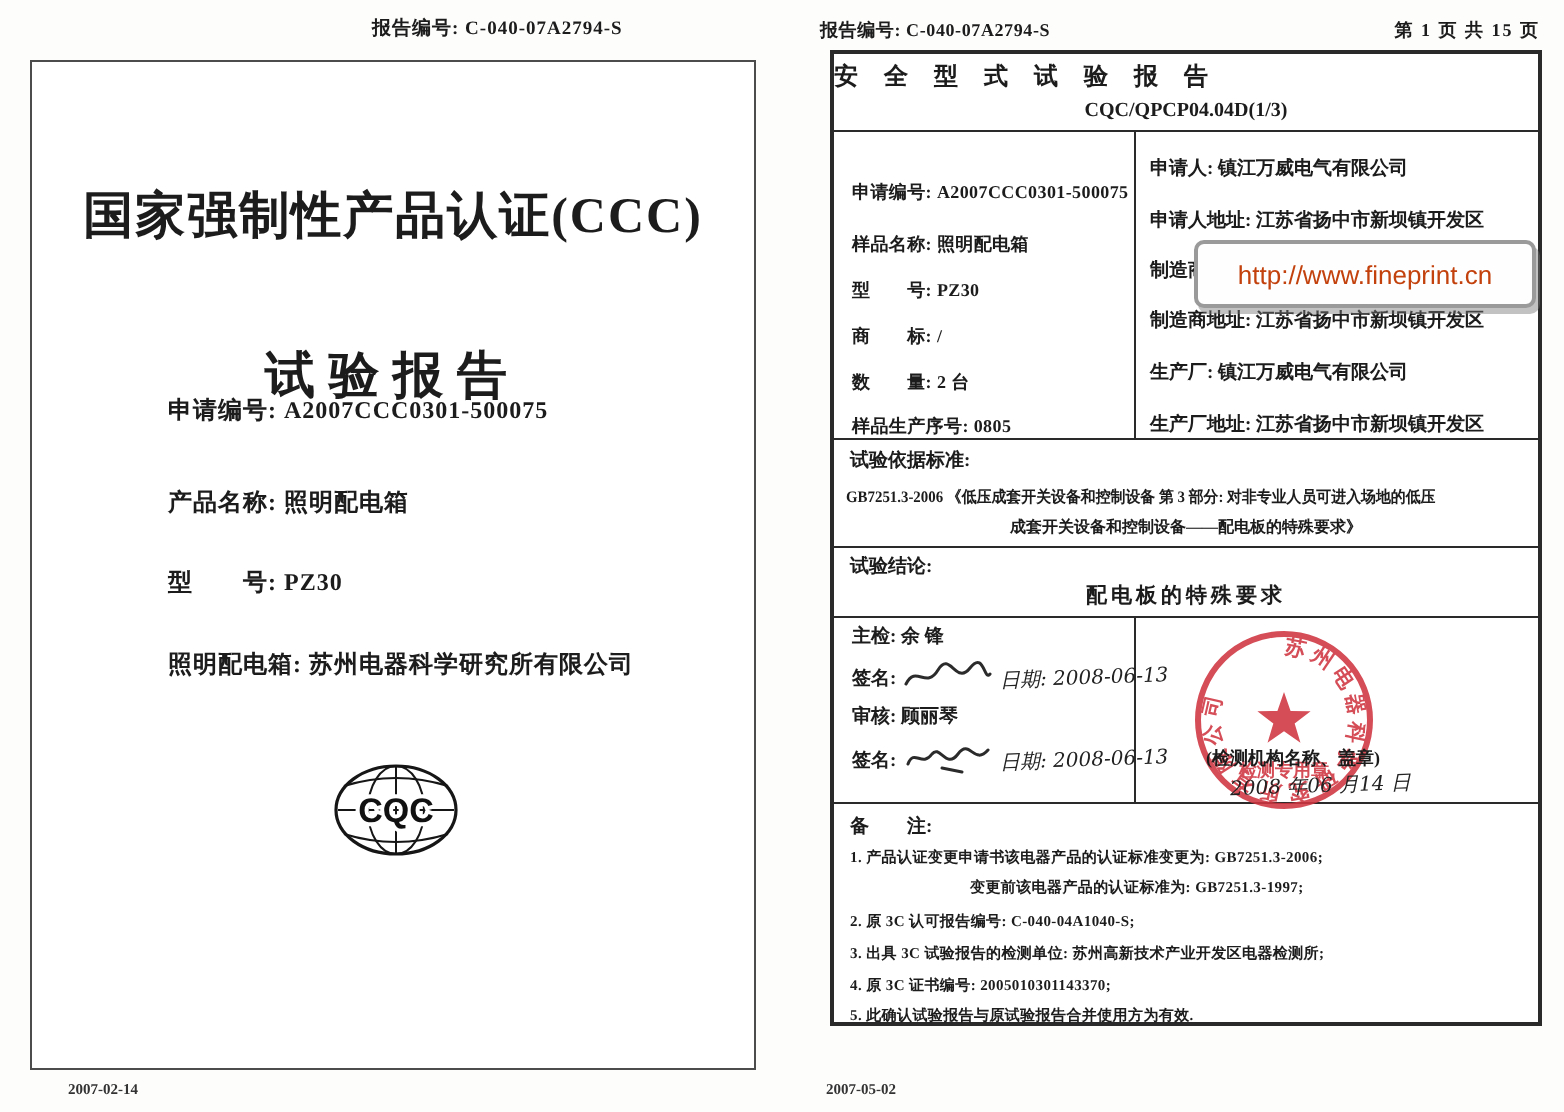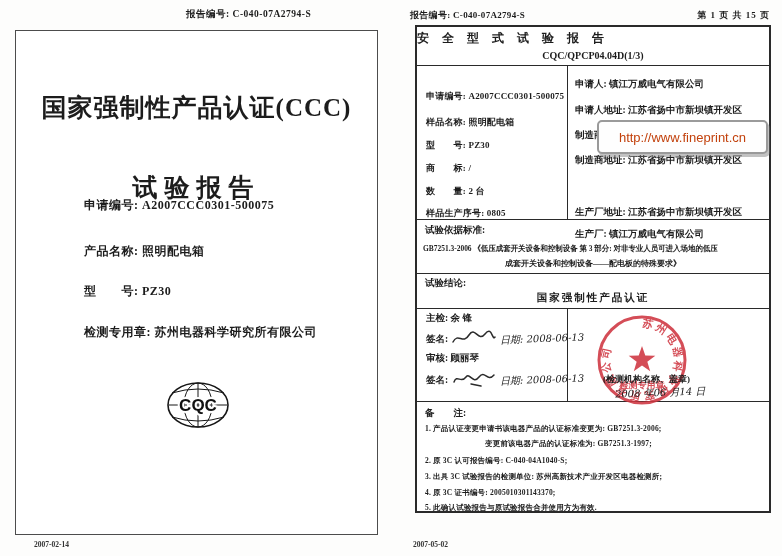--- a/index.html
+++ b/index.html
@@ -32,21 +32,21 @@
 
   
   #rt{left:415px;top:25px;width:352px;height:484px;border:2px solid #2a2a2a;background:#fff;}
   .hline{position:absolute;left:0;width:100%;height:0;border-top:1.5px solid #2a2a2a;}
   .vline{position:absolute;width:0;border-left:1.5px solid #2a2a2a;}
   #rt-title{left:0;top:3px;width:100%;text-align:left;font-size:12px;letter-spacing:5px;}
   #rt-doccode{left:0;top:23px;width:100%;text-align:center;font-size:10px;}
   .samp{left:9px;font-size:9px;letter-spacing:.2px;}
   #sm0{top:63px;} #sm1{top:89px;} #sm2{top:112px;} #sm3{top:135px;} #sm4{top:158px;} #sm5{top:180px;}
   .party{left:158px;font-size:9.5px;}
-  #pt0{top:51px;} #pt1{top:77px;} #pt2{top:102px;} #pt3{top:127px;} #pt4{top:153px;margin-top:48px;} #pt5{top:179px;}
+  #pt0{top:51px;} #pt1{top:77px;} #pt2{top:102px;} #pt3{top:127px;} #pt4{top:153px;} #pt5{top:179px;}
   #std-label{left:8px;top:197px;font-size:9.5px;}
   #std-l1{left:6px;top:216px;font-size:8px;transform:scaleX(.93);transform-origin:left;}
   #std-l2{left:0;top:231px;width:100%;text-align:center;font-size:8px;}
   #ccl-label{left:8px;top:250px;font-size:9.5px;}
   #ccl-value{left:0;top:264px;width:100%;text-align:center;font-size:10.5px;letter-spacing:2px;}
   .sig{left:9px;font-size:9.5px;display:flex;align-items:flex-end;gap:3px;}
   #sg0{top:285px;} #sg1{top:303px;} #sg2{top:325px;} #sg3{top:344px;}
   .hand{font-style:italic;font-family:"DejaVu Serif",serif;font-size:10px;transform:rotate(-2deg);color:#222;}
   #stamp{left:178px;top:286px;z-index:3;opacity:.88;}
   #stamp-note{left:186px;top:346px;font-size:9px;z-index:4;}
@@ -70,21 +70,21 @@
 
 <div class="abs b nowrap" id="lp-report-no">报告编号: C-040-07A2794-S</div>
 
 <div class="abs" id="lp-box">
   <div class="abs b nowrap" id="lp-title1">国家强制性产品认证(CCC)</div>
   <div class="abs b nowrap" id="lp-title2">试验报告</div>
 
   <div class="abs b nowrap lp-field" id="lp-f0">申请编号: A2007CCC0301-500075</div>
   <div class="abs b nowrap lp-field" id="lp-f1">产品名称: 照明配电箱</div>
   <div class="abs b nowrap lp-field" id="lp-f2">型　　号: PZ30</div>
-  <div class="abs b nowrap lp-field" id="lp-f3">检测专用章: 苏州电器科学研究所有限公司</div>
+  <div class="abs b nowrap lp-field" id="lp-f3">照明配电箱: 苏州电器科学研究所有限公司</div>
 
   <svg class="abs" id="lp-logo" width="64" height="48" viewBox="0 0 64 48">
     <ellipse cx="32" cy="24" rx="30" ry="22" fill="none" stroke="#161616" stroke-width="1.6"></ellipse>
     <ellipse cx="32" cy="24" rx="14" ry="22" fill="none" stroke="#161616" stroke-width="1"></ellipse>
     <line x1="32" y1="2" x2="32" y2="46" stroke="#161616" stroke-width="1"></line>
     <path d="M6,12 Q32,4 58,12" fill="none" stroke="#161616" stroke-width="1"></path>
     <path d="M3,24 L61,24" fill="none" stroke="#161616" stroke-width="1"></path>
     <path d="M6,36 Q32,44 58,36" fill="none" stroke="#161616" stroke-width="1"></path>
     <text x="32" y="30" text-anchor="middle" font-size="17" font-weight="bold" fill="#111" stroke="#ffffff" stroke-width="4" paint-order="stroke">CQC</text>
   </svg>
@@ -120,21 +120,21 @@
   <div class="abs b nowrap party" id="pt2">制造商: 镇江万威电气有限公司</div>
   <div class="abs b nowrap party" id="pt3">制造商地址: 江苏省扬中市新坝镇开发区</div>
   <div class="abs b nowrap party" id="pt4">生产厂: 镇江万威电气有限公司</div>
   <div class="abs b nowrap party" id="pt5">生产厂地址: 江苏省扬中市新坝镇开发区</div>
 
   <div class="abs b nowrap" id="std-label">试验依据标准:</div>
   <div class="abs b nowrap" id="std-l1">GB7251.3-2006 《低压成套开关设备和控制设备 第 3 部分: 对非专业人员可进入场地的低压</div>
   <div class="abs b nowrap" id="std-l2">成套开关设备和控制设备——配电板的特殊要求》</div>
 
   <div class="abs b nowrap" id="ccl-label">试验结论:</div>
-  <div class="abs b nowrap" id="ccl-value">国家强制性产品认证</div>
+  <div class="abs b nowrap" id="ccl-value">配电板的特殊要求</div>
 
   <div class="abs b nowrap sig" id="sg0">主检: 余  锋</div>
   <div class="abs nowrap sig" id="sg1">
     <span class="b">签名:</span>
     <svg width="46" height="16" viewBox="0 0 46 16">
       <path d="M2,12 C7,2 12,15 18,5 S27,13 34,4 S41,11 44,7" fill="none" stroke="#2b2b2b" stroke-width="1.5" stroke-linecap="round"></path>
     </svg>
     <span class="hand">日期: 2008-06-13</span>
   </div>
   <div class="abs b nowrap sig" id="sg2">审核: 顾丽琴</div>

